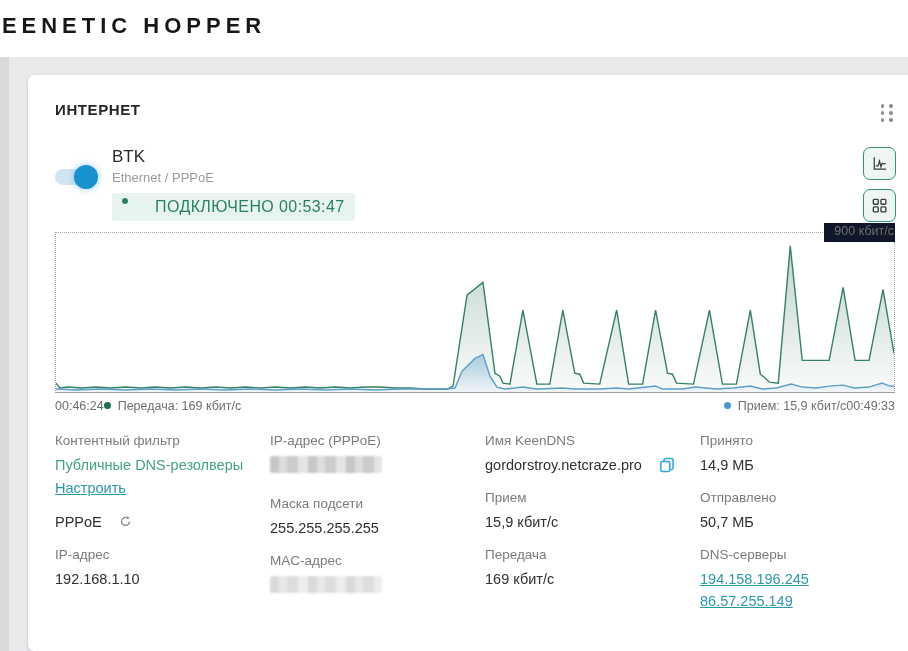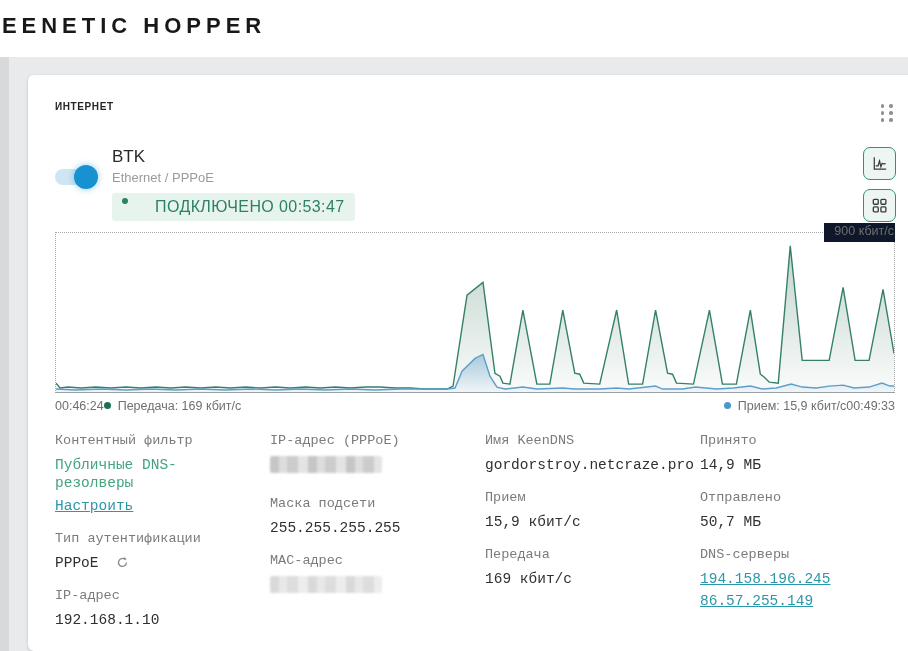--- a/index.html
+++ b/index.html
@@ -20,21 +20,21 @@
   .page { position:relative; height:594px; background:var(--page-bg,#e9eaec); padding:18px 0 0 28px; }
   .edge-strip { position:absolute; left:0; top:0; bottom:0; width:9px; background:#d7d9db; }
   .card {
     position:relative; background:#fff; border-radius:6px;
     box-shadow:0 1px 3px rgba(60,64,67,.25);
     width:900px; height:576px; padding:26px 0 0 27px;
   }
   .content { width:841px; }
   
   .card-head { display:flex; justify-content:space-between; align-items:flex-start; }
-  .card-title { margin:0; font-size:10px; font-weight:bold; letter-spacing:.6px; color:#262626; }
+  .card-title { margin:0; font-size:15px; font-weight:bold; letter-spacing:.6px; color:#262626; }
   .dots { display:grid; grid-template-columns:repeat(2,4px); gap:3.5px 4.5px; padding:3px; cursor:pointer; }
   .dots i { width:3.5px; height:3.5px; border-radius:50%; background:#8d9091; }
   
   .conn-row { display:flex; margin-top:22px; }
   .toggle {
     position:relative; width:40px; height:16px; border-radius:8px;
     background:var(--toggle-track,#cfe5f3); margin:22px 17px 0 0; flex:none; cursor:pointer;
   }
   .toggle .knob {
     position:absolute; right:-3px; top:-4px; width:24px; height:24px; border-radius:50%;
@@ -66,21 +66,21 @@
   .ymax {
     position:absolute; top:-10px; right:-1px; background:#0f172a;
     padding:0 1px 3px 10px; font-size:12.5px; color:#6f6f6f; line-height:16px;
   }
   .legend-row { display:flex; align-items:center; width:840px; margin-top:6px; font-size:12.5px; color:#6f6f6f; }
   .legend { flex:1; display:flex; justify-content:space-between; gap:26px; }
   .legend-item { display:flex; align-items:center; gap:7px; }
   .ldot { width:7px; height:7px; border-radius:50%; background:#999; }
   
   .details { display:grid; grid-template-columns:215px 215px 215px 215px; margin-top:20px; width:860px; align-items:start; }
-  .item { margin-bottom:16px; padding-right:18px;font-family:Liberation Mono, monospace; }
+  .item { margin-bottom:16px; padding-right:18px; }
   .item .lbl { font-size:13.5px; color:#7b7b7b; margin-bottom:7px; line-height:16px; }
   .item .val { font-size:14.5px; color:#303030; line-height:18px; }
   .val.green { color:var(--green-text,#43a47e); }
   a.tlink { color:var(--link,#2b97ab); text-decoration:underline; font-size:14.5px; line-height:18px; }
   .item .sub { margin-top:5px; }
   .val-row { display:flex; align-items:center; gap:17px; }
   .links a { display:block; margin-top:4px; }
   .redacted {
     width:112px; height:17px; border-radius:2px; margin-top:2px;
     background:repeating-linear-gradient(90deg,#c6c6c6 0 9px,#dddddd 9px 17px,#cccccc 17px 28px,#e4e4e4 28px 38px);
@@ -183,21 +183,20 @@
 
       <div class="details">
 
         <div class="col">
           <div class="item">
             <div class="lbl">Контентный фильтр</div>
             <div class="val green">Публичные DNS-резолверы</div>
             <div class="sub"><a class="tlink" href="#">Настроить</a></div>
           </div>
           <div class="item">
-            <div class="lbl">Тип аутентификации</div>
             <div class="val-row">
               <span class="val">PPPoE</span>
               <svg class="icon-svg" width="13" height="13" viewBox="0 0 14 14" fill="none" stroke="#8a8a8a" stroke-width="1.4">
                 <path d="M11.3 7 A4.3 4.3 0 1 1 9.7 3.6"></path>
                 <path d="M9.2 1.2 L11.6 3.4 L8.5 4.3 Z" fill="#8a8a8a" stroke="none"></path>
               </svg>
             </div>
           </div>
           <div class="item">
             <div class="lbl">IP-адрес</div>

